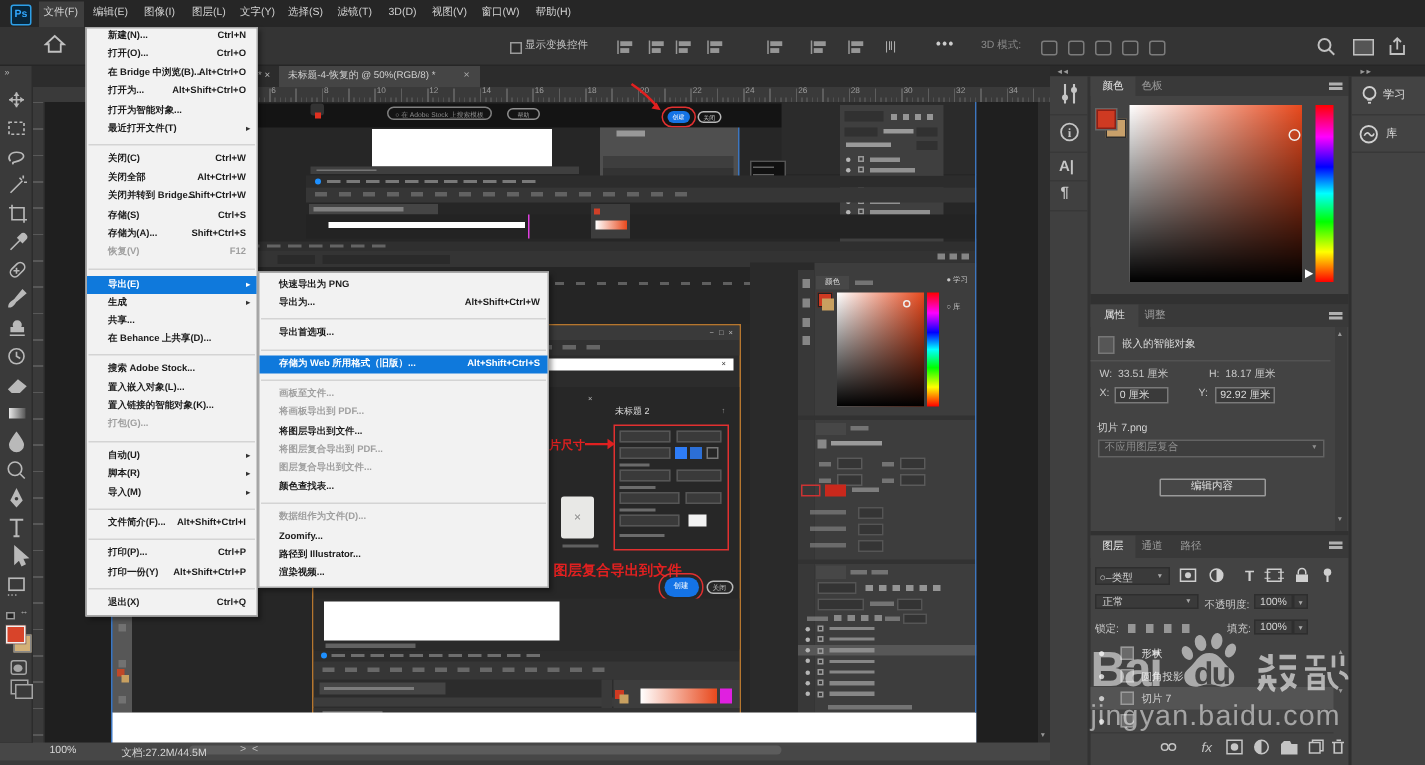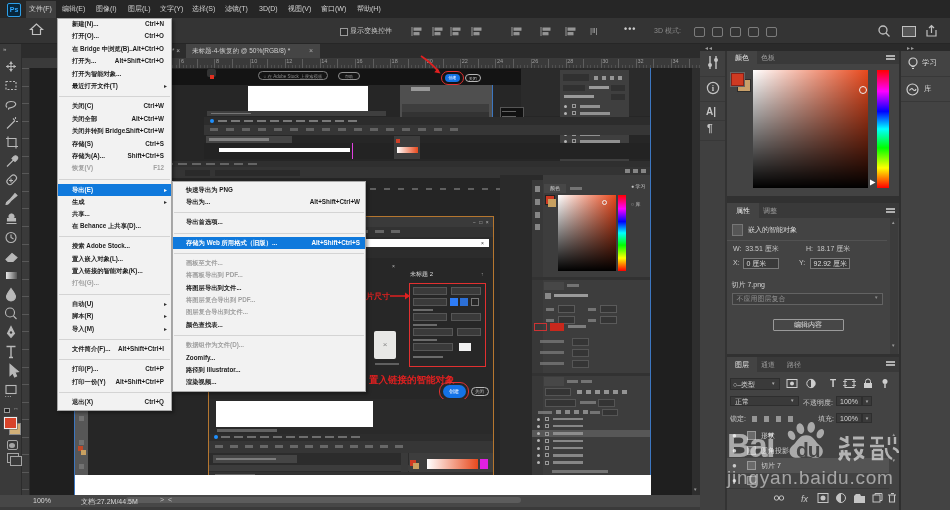--- a/index.html
+++ b/index.html
@@ -380,21 +380,21 @@
 <div class="a" style="left:204px;top:126px;width:40px;height:8px;background:#3a3a3a;border:0.5px solid #565656;box-sizing:border-box"></div>
 <div class="a" style="left:250px;top:126px;width:12px;height:8px;background:#f2f2f2"></div>
 <div class="dash" style="left:204px;top:139px;width:30px;height:2.5px;opacity:.6"></div>
 <div class="t" style="left:133px;top:74px;font-size:8px;font-weight:bold;color:#e02020">设置图片尺寸</div>
 <svg class="a" style="left:181px;top:75px" width="20" height="8" viewBox="0 0 20 8">
           <line x1="0" y1="4" x2="16" y2="4" stroke="#e02020" stroke-width="1.5"></line>
           <path d="M15 0.5L20 4l-5 3.5z" fill="#e02020"></path>
         </svg>
 <div class="a" style="left:165px;top:114.5px;width:22px;height:28px;background:#e8e8e6;border-radius:2px;color:#888;font-size:8px;line-height:28px;text-align:center">×</div>
 <div class="dash" style="left:166px;top:146px;width:24px;height:2.5px;opacity:.5"></div>
-<div class="t" style="left:160px;top:157.5px;font-size:9.5px;font-weight:bold;color:#e02020">置入链接的智能对象</div>
+<div class="t" style="left:160px;top:157.5px;font-size:9.5px;font-weight:bold;color:#e02020">图层复合导出到文件</div>
 <div class="a" style="left:229.5px;top:165px;width:30.5px;height:19px;border:1.6px solid #e23030;border-radius:9px;box-sizing:border-box"></div>
 <div class="a" style="left:233.5px;top:168px;width:23px;height:13px;background:#1473e6;border-radius:6.5px;color:#fff;font-size:5px;line-height:13px;text-align:center">创建</div>
 <div class="a" style="left:261.5px;top:170.5px;width:18px;height:8.5px;border:0.5px solid #b8b8b8;border-radius:4.5px;color:#c5c5c5;font-size:4.5px;line-height:8.5px;text-align:center;box-sizing:border-box">关闭</div>
 <div class="a" style="left:0;top:182px;width:284px;height:35px;background:#2a2a2a"></div>
 <div class="a" style="left:7px;top:184px;width:156.5px;height:26px;background:#fff"></div>
 <div class="dash" style="left:8px;top:212.5px;width:60px;height:2.5px;opacity:.5"></div>
 <div class="a" style="left:0;top:217px;width:284px;height:7px;background:#2d2d2d"></div>
 <div class="a" style="left:4.5px;top:218.5px;width:4px;height:4px;border-radius:50%;background:#1e90ff"></div>
 <div class="dash" style="left:12px;top:219px;width:9px;height:2.5px;opacity:.6"></div>
 <div class="dash" style="left:25px;top:219px;width:9px;height:2.5px;opacity:.6"></div>

